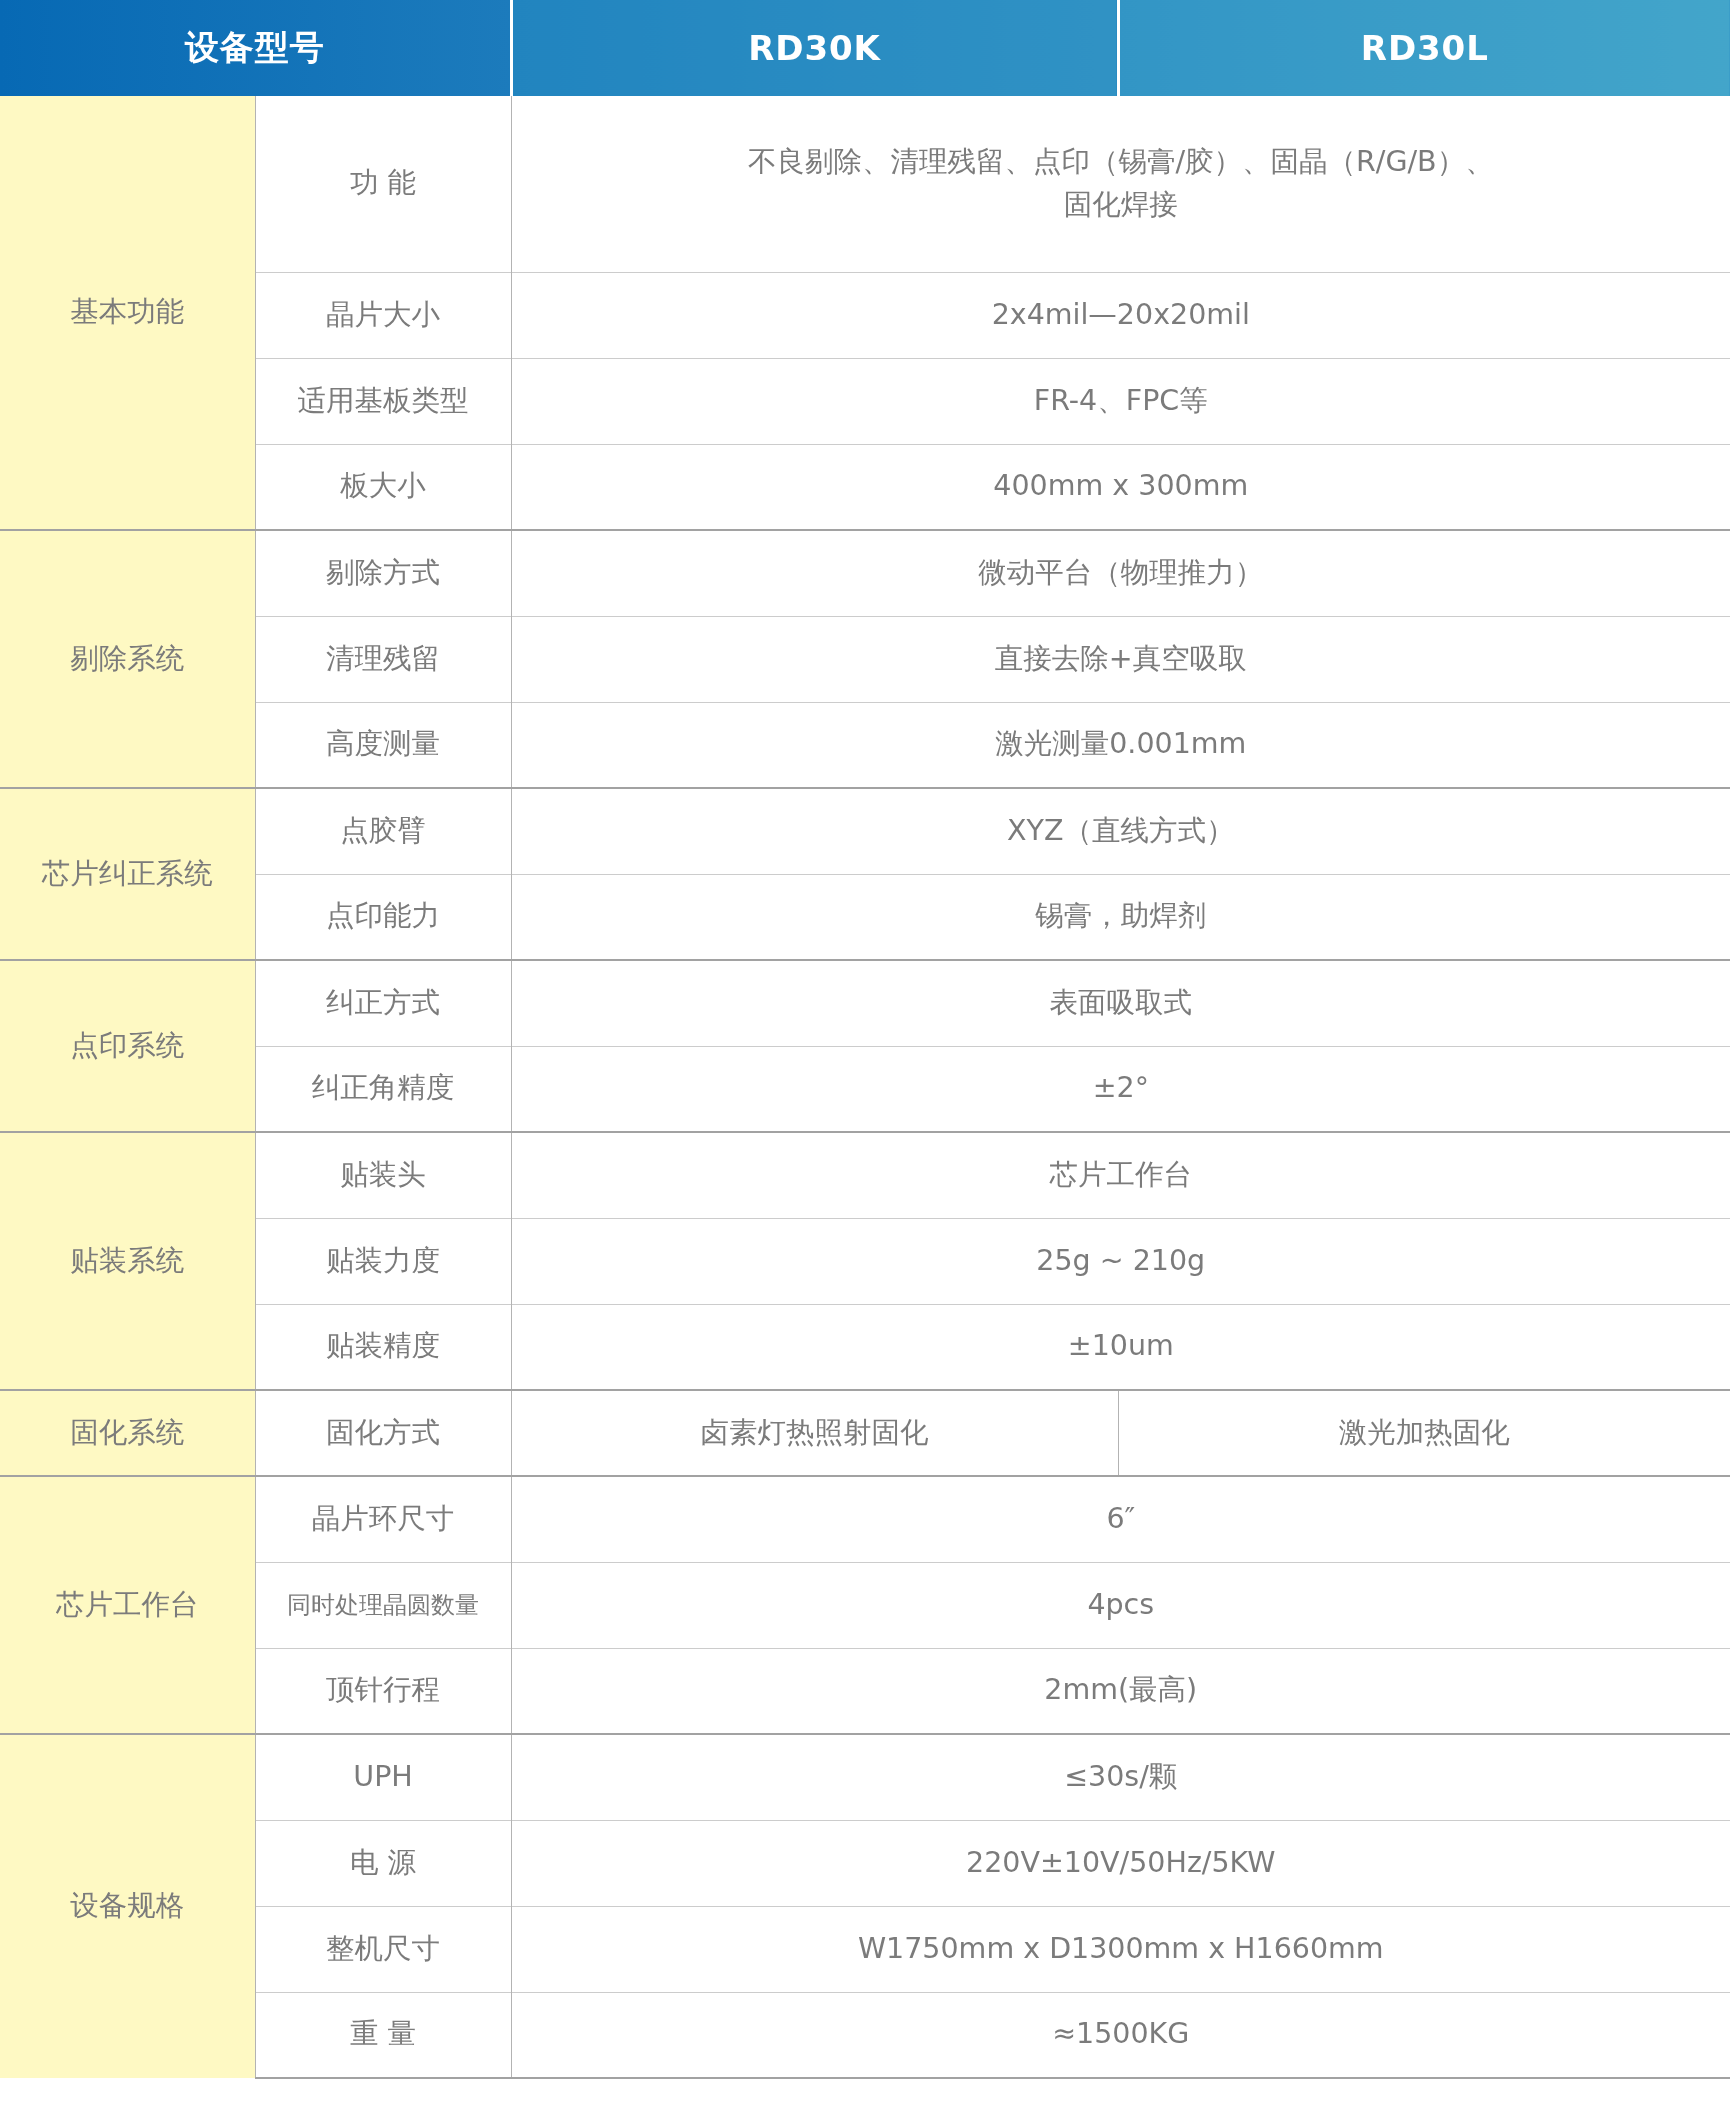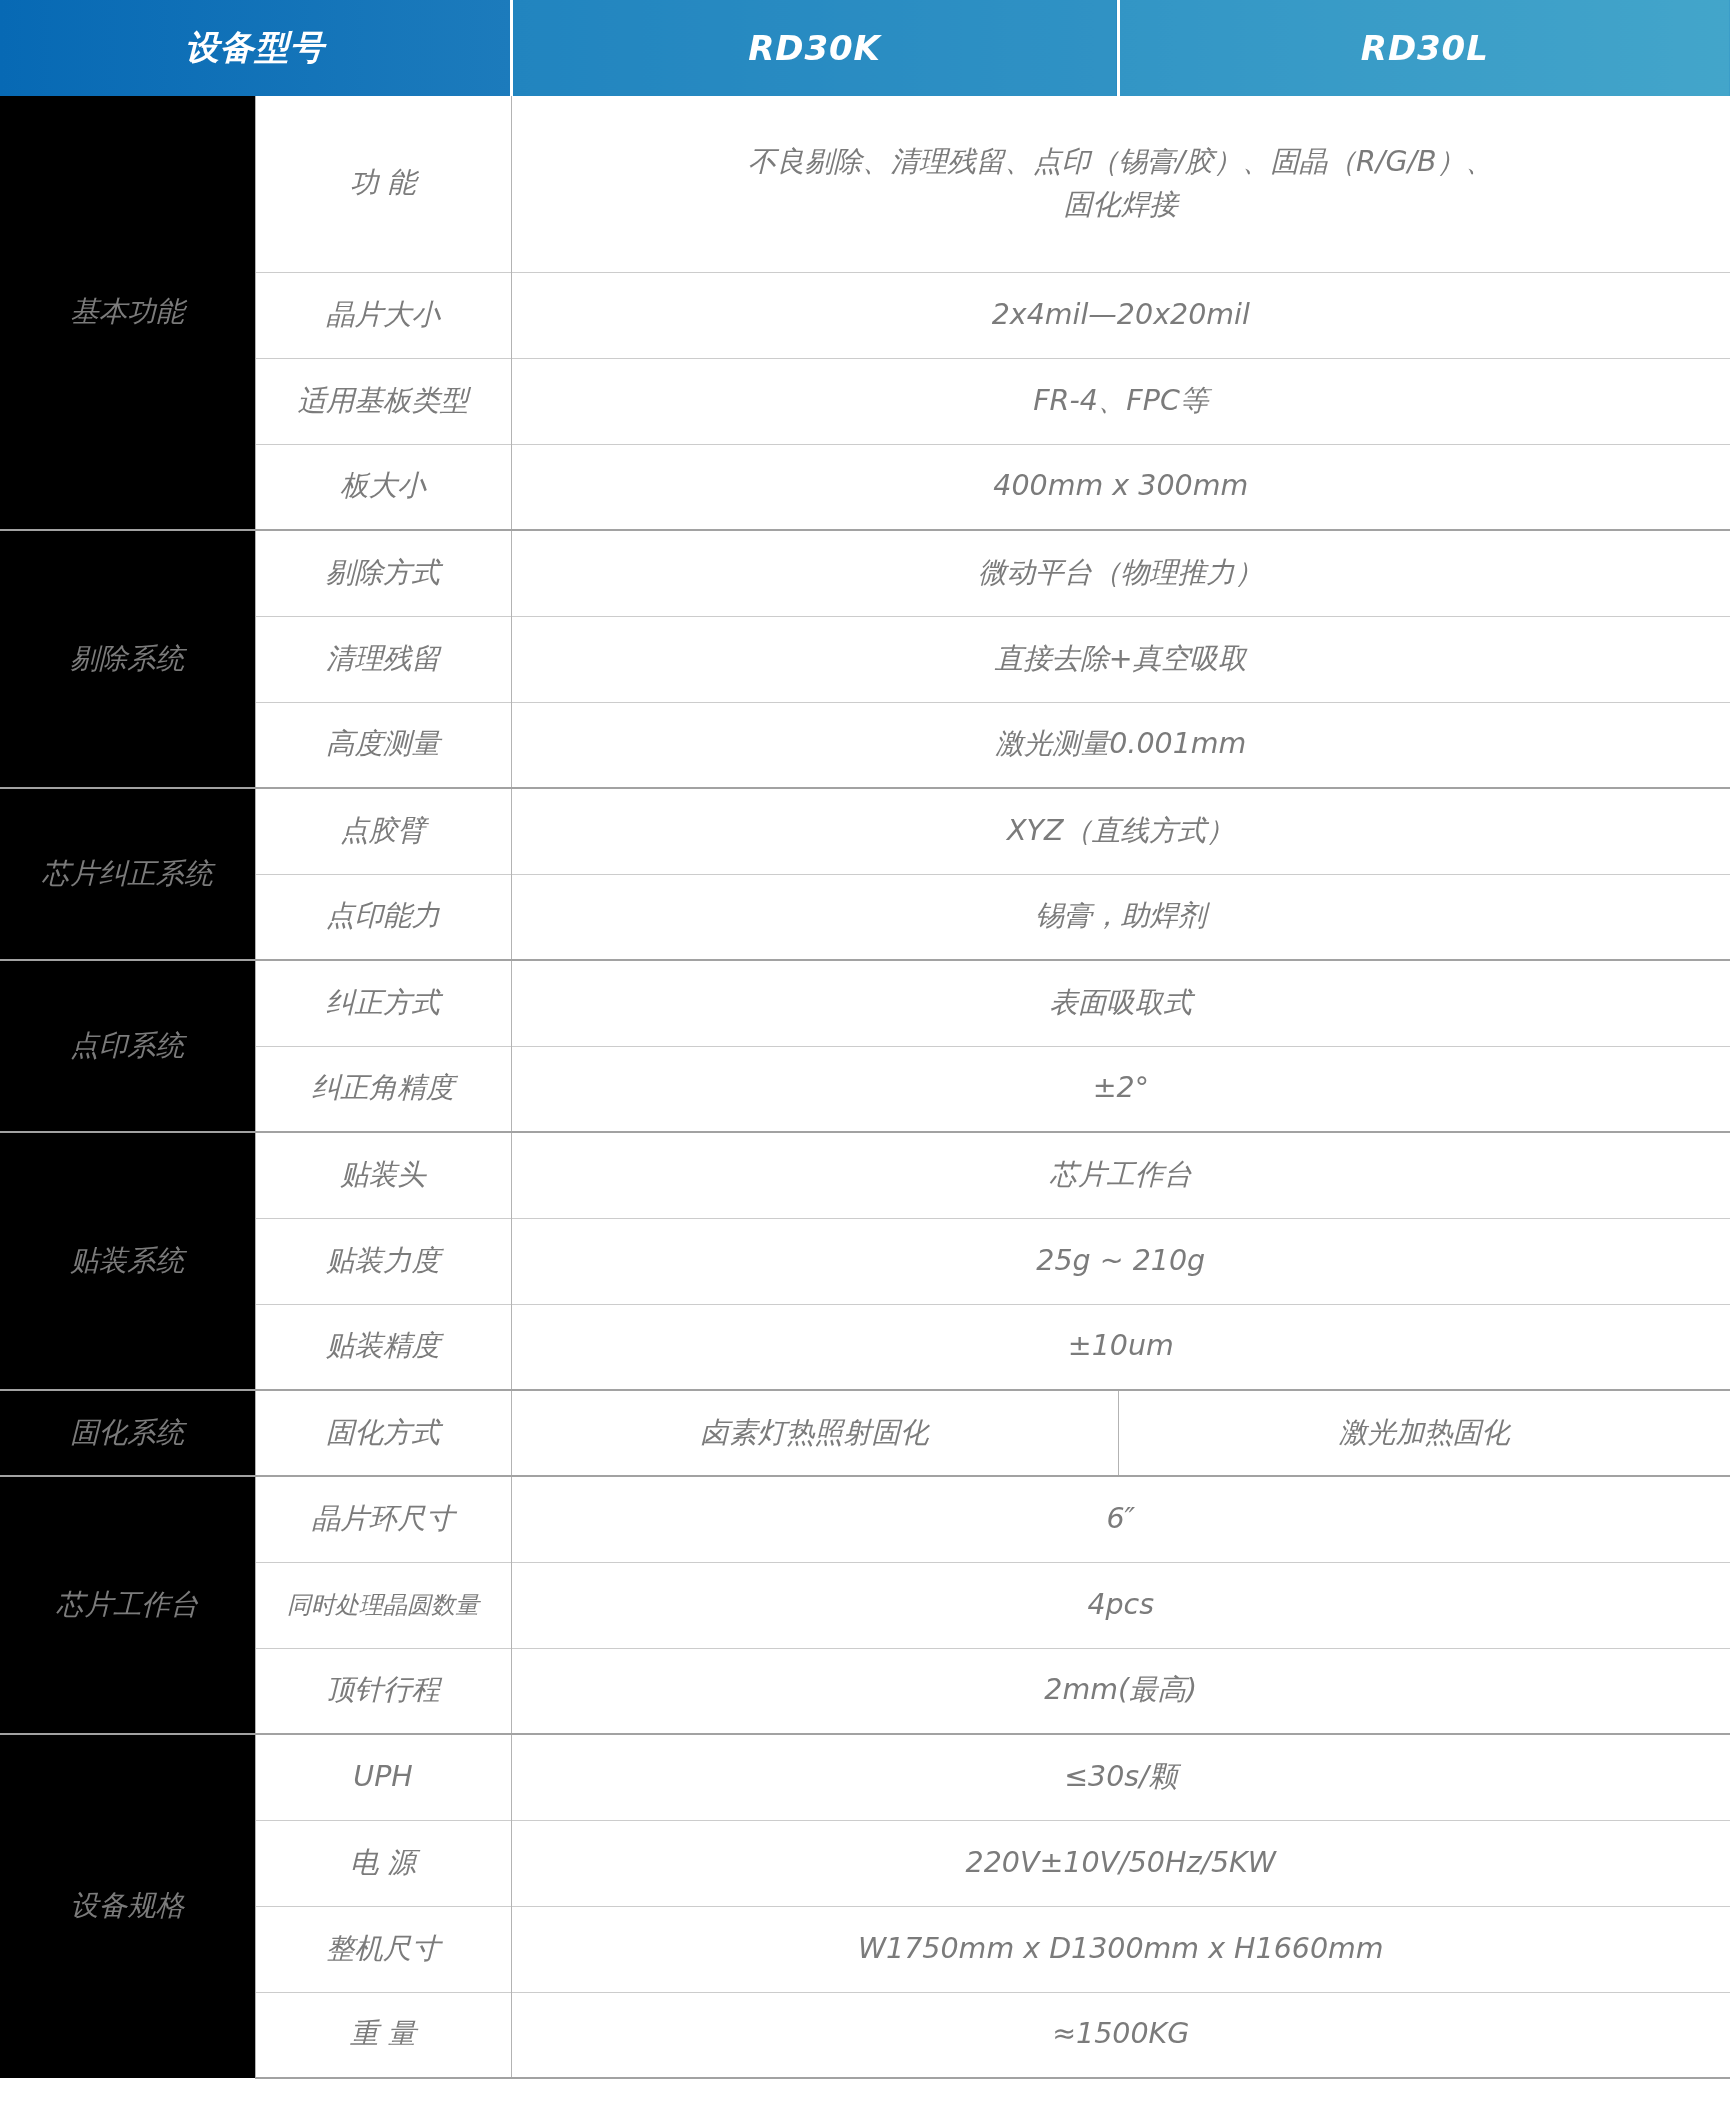--- a/index.html
+++ b/index.html
@@ -1,36 +1,36 @@
 <!DOCTYPE html>
 <html style="font-size:14.7px"><head>
 <meta charset="utf-8">
 <style>
   html,body{margin:0;padding:0;background:#ffffff;}
   body{font-family:"DejaVu Sans","Liberation Sans",sans-serif;}
-  .wrap{width:1722px;font-style:italic;}
+  .wrap{width:1722px;}
   table{width:1730px;border-collapse:collapse;table-layout:fixed;}
   col.c-group{width:255px;}
   col.c-label{width:256px;}
   col.c-valk{width:607px;}
   col.c-vall{width:612px;}
   thead th{
     height:96px;padding:0;color:#ffffff;font-weight:bold;font-size:34px;
     text-align:center;vertical-align:middle;letter-spacing:0.9px;
   }
   .th-dev{background:linear-gradient(90deg,#0769b4,#1c7bbc);}
   .th-k{background:linear-gradient(90deg,#2184bf,#3092c4);border-left:3.7px solid #ffffff;}
   .th-l{background:linear-gradient(90deg,#3295c5,#43a5ca);border-left:3.7px solid #ffffff;}
   td{
     padding:0 5.5px;text-align:center;vertical-align:middle;
     color:#7b7b7b;font-size:28.5px;line-height:1.5;
   }
   tr.r{height:86px;}
   tr.r-tall{height:176px;}
-  td.group{background:#000000;text-align:center;}
+  td.group{background:#fef9c3;text-align:center;}
   td.label,td.value,td.value2{border-left:1.8px solid #b3b3b3;}
   td.value{white-space:pre-line;}
   tr.inner td.label,tr.inner td.value,tr.inner td.value2{border-top:1.8px solid #cccccc;}
   tr.gstart td{border-top:2.8px solid #a2a2a2;}
   tr.last td{border-bottom:2.8px solid #a2a2a2;}
   td.small{font-size:24px;padding:0 15px;}
 </style>
 </head>
 <body>
 

